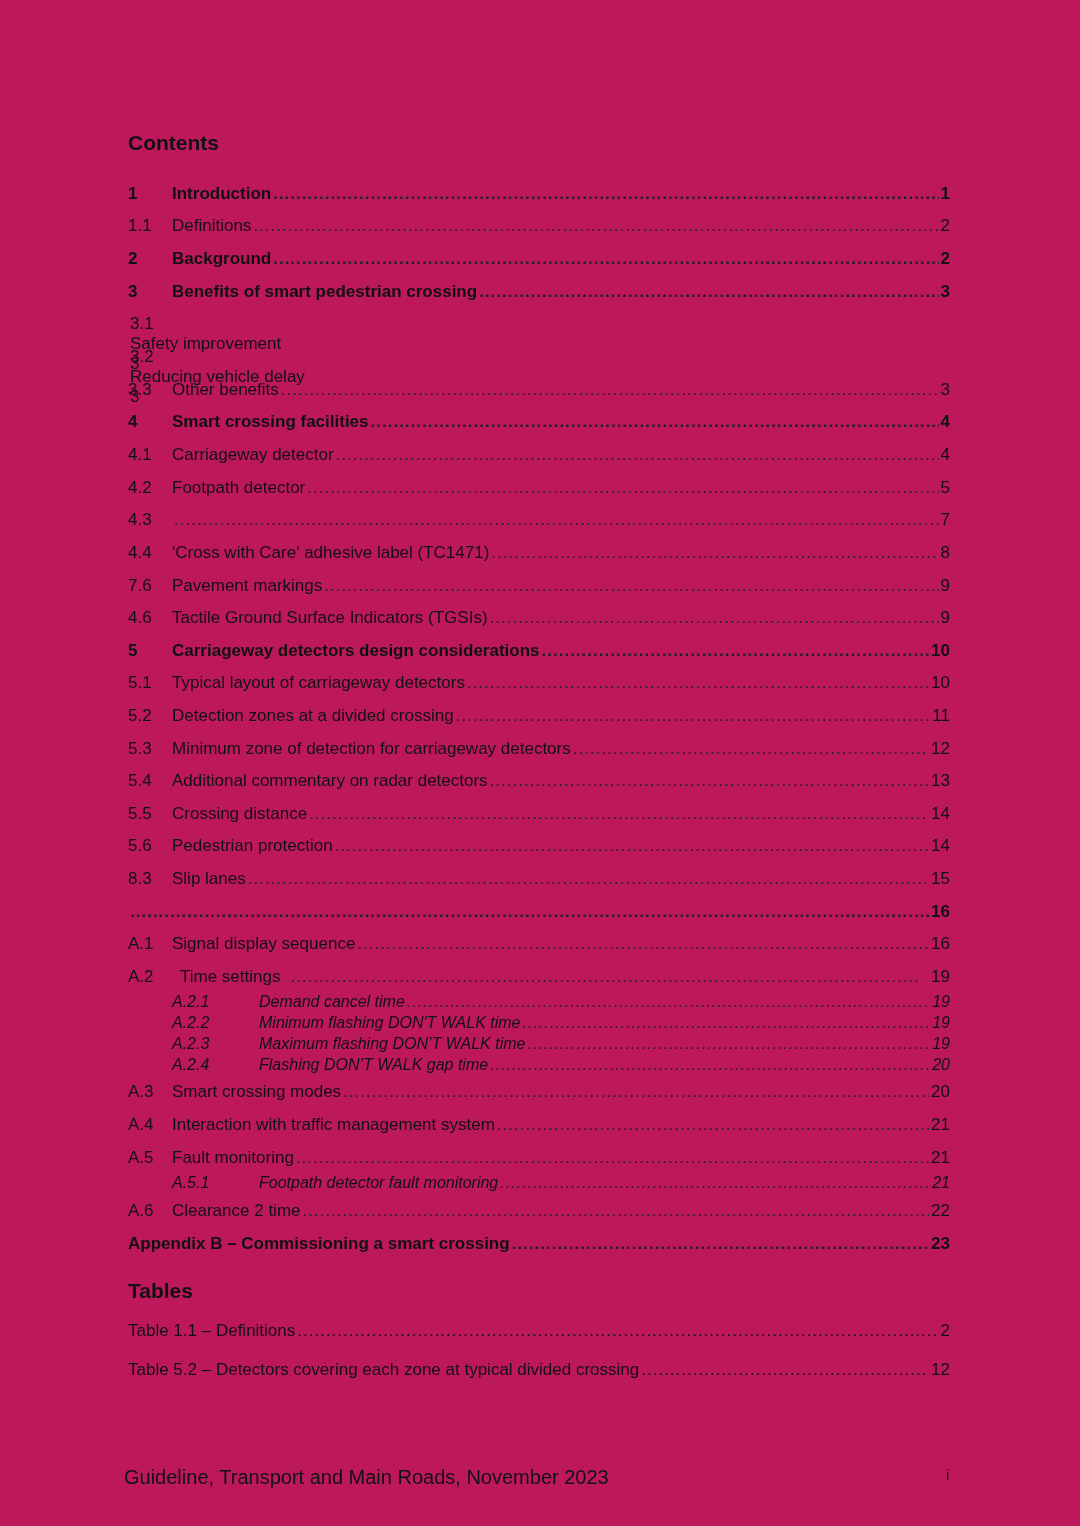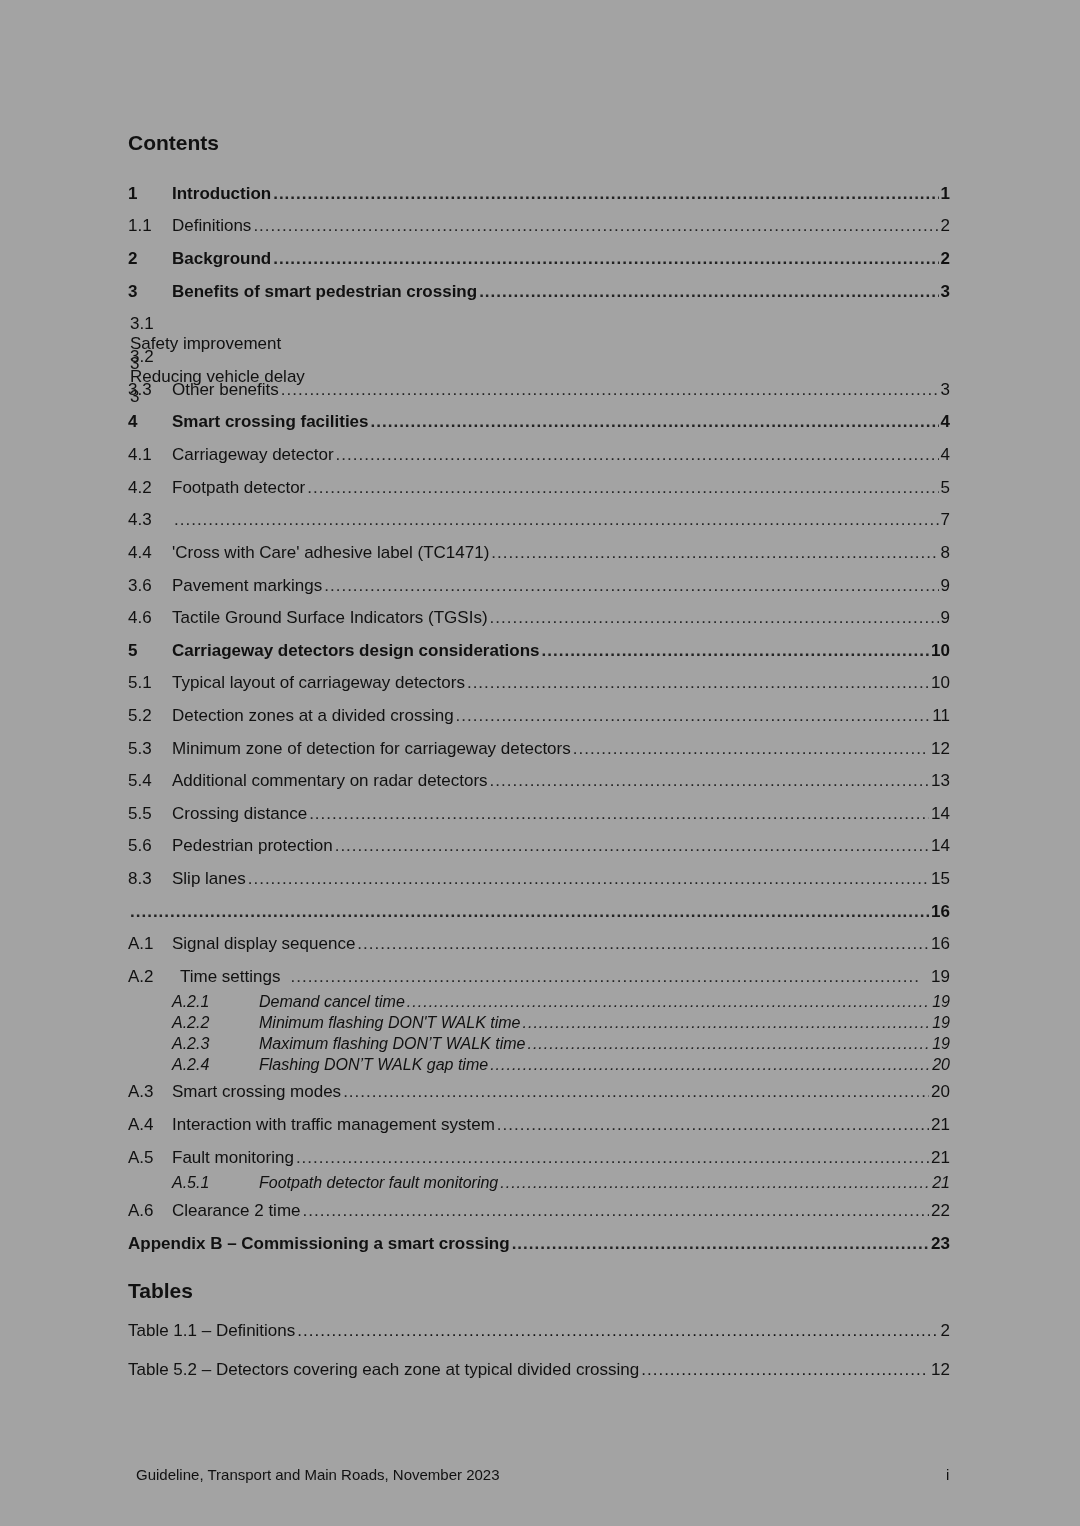--- a/index.html
+++ b/index.html
@@ -1,33 +1,33 @@
 <!DOCTYPE html>
 <html><head>
 <meta charset="utf-8">
 <style>
   html, body { margin: 0; padding: 0; background: #ffffff; }
   body { width: 1080px; height: 1526px; position: relative; font-family: "Liberation Sans", sans-serif; color: #111; }
-  .page { position: absolute; left: 0; top: 0; width: 1080px; height: 1526px; background: #a3a3a3; }
+  .page { position: absolute; left: 0; top: 0; width: 1080px; height: 1526px; background: #be185d; }
   .heading { position: absolute; left: 128px; font-weight: bold; font-size: 21px; color: #111; }
   .toc-row { position: absolute; left: 128px; width: 822px; height: 22px; display: flex; align-items: baseline; font-size: 17px; white-space: nowrap; }
   .toc-row .num { width: 44px; flex: none; }
   .toc-row .title { flex: none; }
   .toc-row .leader { flex: 1 1 auto; overflow: hidden; margin: 0 2px; letter-spacing: 1px; color: #222; }
   .toc-row .leader::before { content: "........................................................................................................................................................................................................................................................"; }
   .toc-row .page-no { flex: none; text-align: right; }
   .toc-row.bold { font-weight: bold; }
   .toc-row.sub { left: 172px; width: 778px; font-style: italic; font-size: 16px; height: 20px; }
   .toc-row.sub .num { width: 87px; }
   .toc-row.appendix .title { }
   .table-row { position: absolute; left: 128px; width: 822px; display: flex; align-items: center; font-size: 17px; white-space: nowrap; }
   .table-row .title { flex: none; }
   .table-row .leader { flex: 1 1 auto; overflow: hidden; margin: 0 2px; letter-spacing: 1px; }
   .table-row .leader::before { content: "........................................................................................................................................................................................................................................................"; }
-  .footer-left { position: absolute; left: 136px; top: 1466px; font-size: 15px; }
+  .footer-left { position: absolute; left: 124px; top: 1466px; font-size: 20px; }
   .footer-right { position: absolute; left: 946px; top: 1466px; font-size: 15px; }
 </style>
 </head>
 <body>
 
 <div class="page">
   <div class="heading" style="top:131px;">Contents</div>
   <div id="toc">
       <div class="toc-row bold" style="top: 184px;">
         <span class="num">1</span>
@@ -94,21 +94,21 @@
         <span class="leader"></span>
         <span class="page-no">7</span>
       </div>
       <div class="toc-row" style="top: 543px;">
         <span class="num">4.4</span>
         <span class="title">'Cross with Care' adhesive label (TC1471)</span>
         <span class="leader"></span>
         <span class="page-no">8</span>
       </div>
       <div class="toc-row" style="top: 576px;">
-        <span class="num">3.6</span>
+        <span class="num">7.6</span>
         <span class="title">Pavement markings</span>
         <span class="leader"></span>
         <span class="page-no">9</span>
       </div>
       <div class="toc-row" style="top: 608px;">
         <span class="num">4.6</span>
         <span class="title">Tactile Ground Surface Indicators (TGSIs)</span>
         <span class="leader"></span>
         <span class="page-no">9</span>
       </div>

